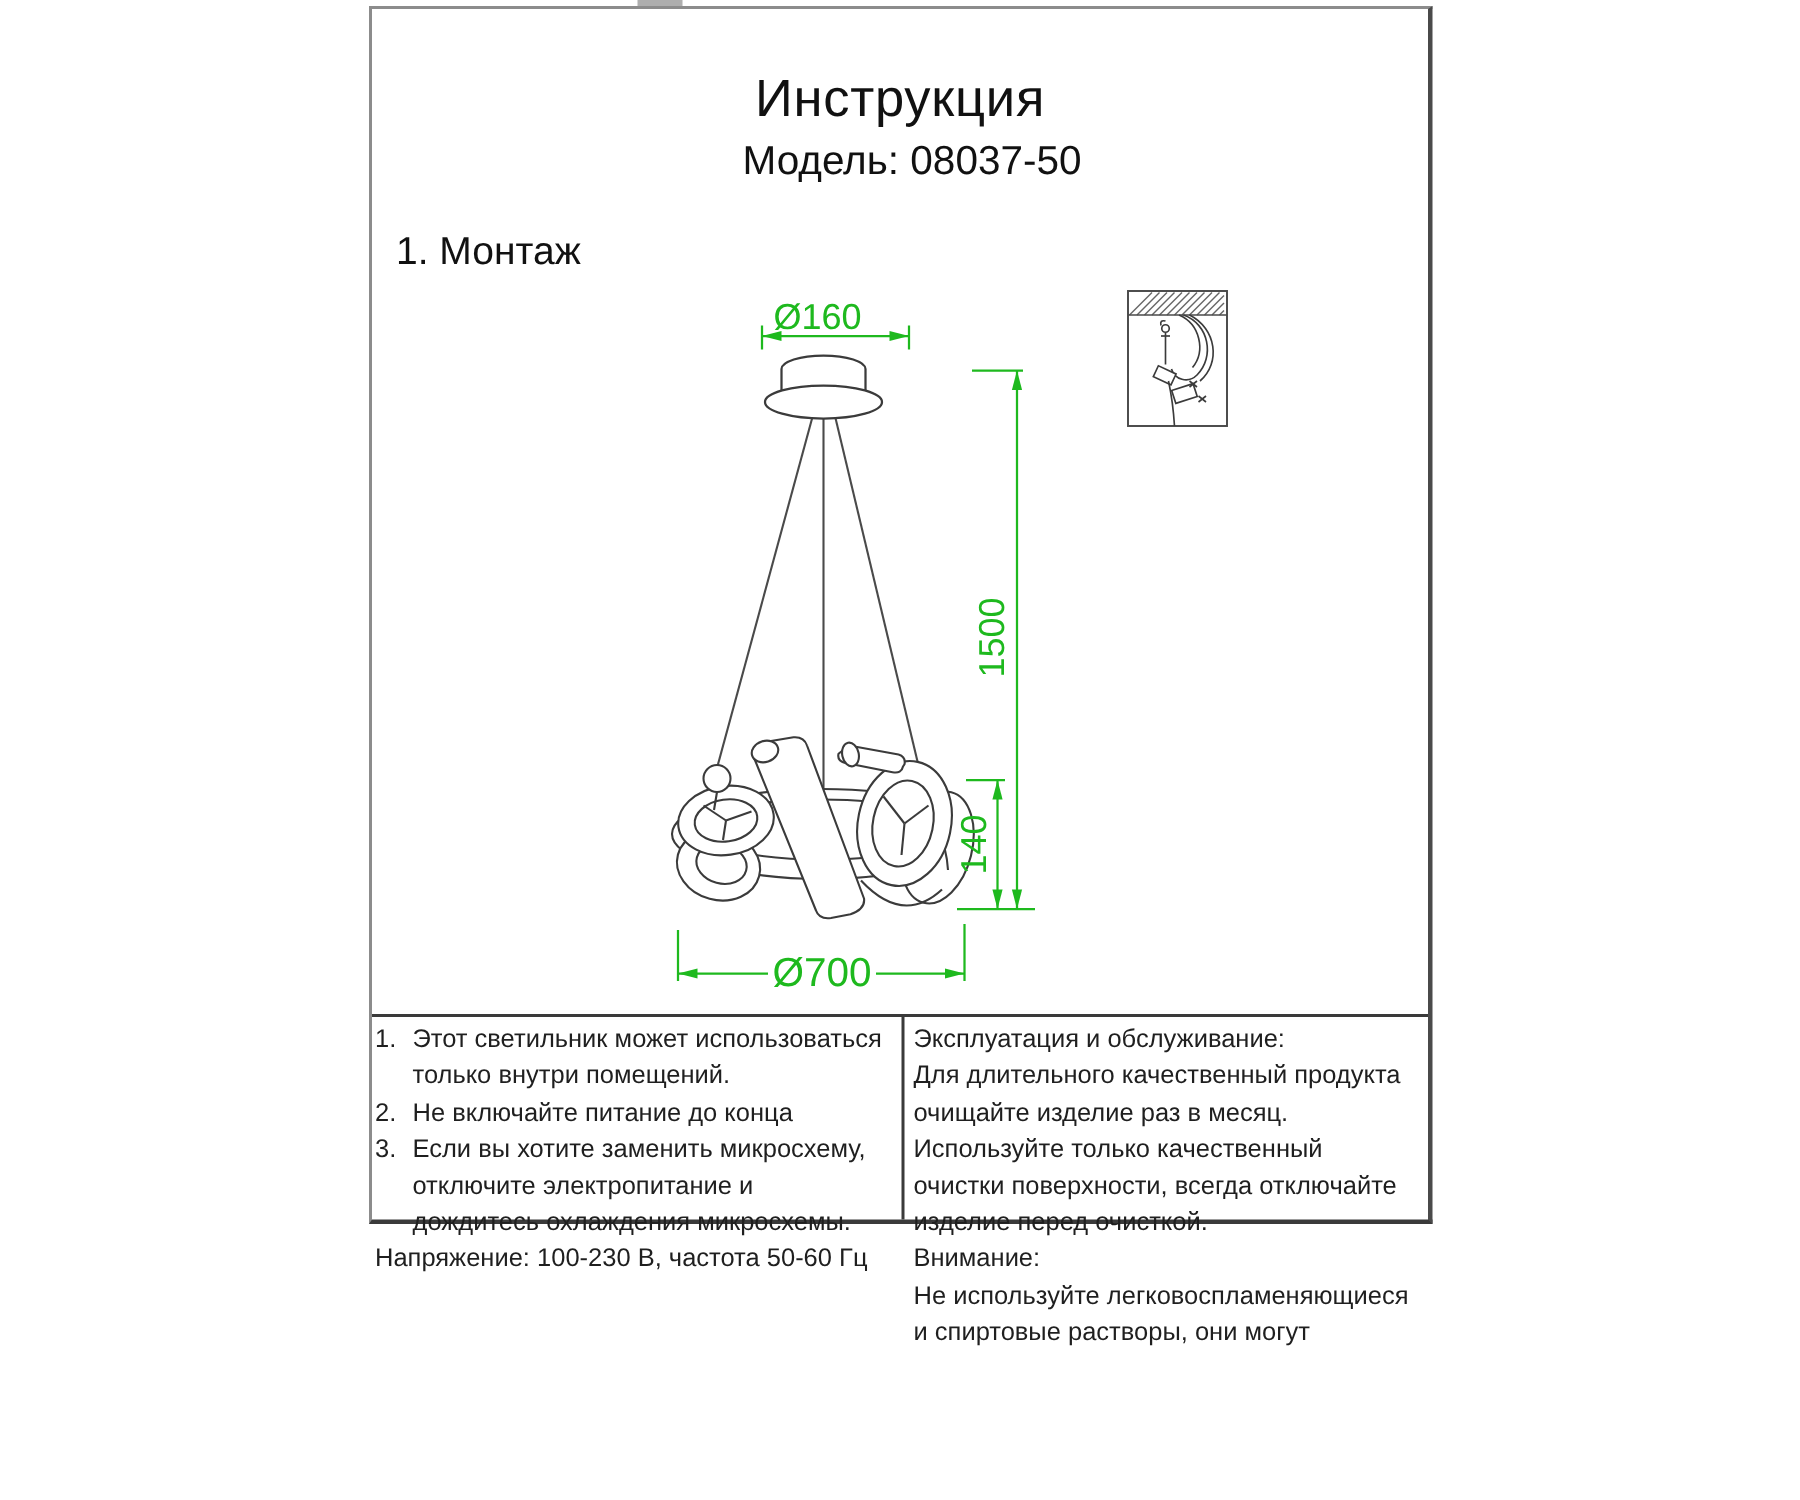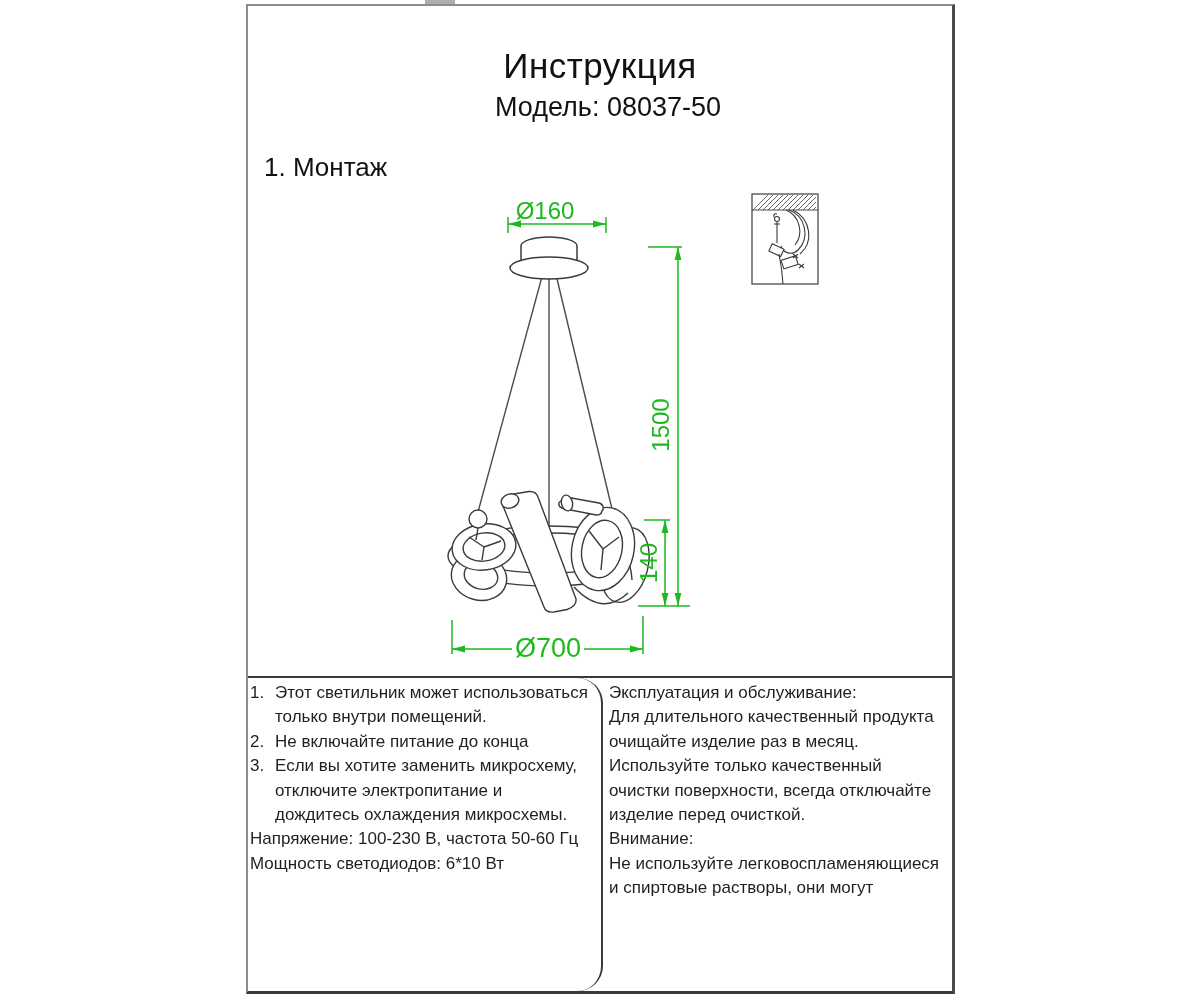--- a/index.html
+++ b/index.html
@@ -1,26 +1,26 @@
 <!DOCTYPE html>
 <html><head>
 <meta charset="utf-8">
 <style>
   html,body{margin:0;padding:0;background:#ffffff;}
   body{width:1200px;height:1000px;position:relative;font-family:"Liberation Sans",sans-serif;color:#1f1f1f;}
-  .sheet{position:absolute;left:246px;top:4px;width:709px;height:990px;background:#fff;
+  .sheet{position:absolute;left:246px;top:4px;width:709px;height:812px;background:#fff;
          border-style:solid;border-color:#8c8c8c #4a4a4a #3a3a3a #8c8c8c;border-width:2px 3px 3px 2px;box-sizing:border-box;}
   .title{position:absolute;left:0;right:0;top:40px;text-align:center;font-size:35px;letter-spacing:.5px;color:#111;}
   .model{position:absolute;left:0;right:0;top:86px;text-align:center;font-size:27px;color:#111;margin-left:16px;}
   .section{position:absolute;left:16px;top:146px;font-size:26px;color:#111;}
   svg.draw{position:absolute;left:0;top:0;width:1200px;height:1000px;}
   svg text{font-family:"Liberation Sans",sans-serif;}
   .dim-text{fill:#1eb91e;}
   .notes{position:absolute;left:0;right:0;top:670px;bottom:0;border-top:2px solid #3a3a3a;display:flex;}
-  .ncol{box-sizing:border-box;padding:3px 0 0 2px;font-size:17px;border-radius:25px;}
+  .ncol{box-sizing:border-box;padding:3px 0 0 2px;font-size:17px;}
   .ncol.left{width:355px;border-right:2px solid #3a3a3a;}
   .ncol.right{flex:1;padding-left:6px;}
   .ln{line-height:24.4px;white-space:nowrap;}
   .no{display:inline-block;width:25px;}
   .ind{padding-left:25px;}
   .smudge{position:absolute;left:425px;top:0;width:30px;height:4px;background:#9a9a9a;opacity:.8;}
 </style>
 </head>
 <body>
 
@@ -33,21 +33,20 @@
 
   <div class="notes">
     <div class="ncol left">
       <div class="ln"><span class="no">1.</span><span>Этот светильник может использоваться</span></div>
       <div class="ln ind">только внутри помещений.</div>
       <div class="ln"><span class="no">2.</span><span>Не включайте питание до конца</span></div>
       <div class="ln"><span class="no">3.</span><span>Если вы хотите заменить микросхему,</span></div>
       <div class="ln ind">отключите электропитание и</div>
       <div class="ln ind">дождитесь охлаждения микросхемы.</div>
       <div class="ln">Напряжение: 100-230 В, частота 50-60 Гц</div>
-      <div class="ln">Мощность светодиодов: 6*10 Вт</div>
     </div>
     <div class="ncol right">
       <div class="ln">Эксплуатация и обслуживание:</div>
       <div class="ln">Для длительного качественный продукта</div>
       <div class="ln">очищайте изделие раз в месяц.</div>
       <div class="ln">Используйте только качественный</div>
       <div class="ln">очистки поверхности, всегда отключайте</div>
       <div class="ln">изделие перед очисткой.</div>
       <div class="ln">Внимание:</div>
       <div class="ln">Не используйте легковоспламеняющиеся</div>

